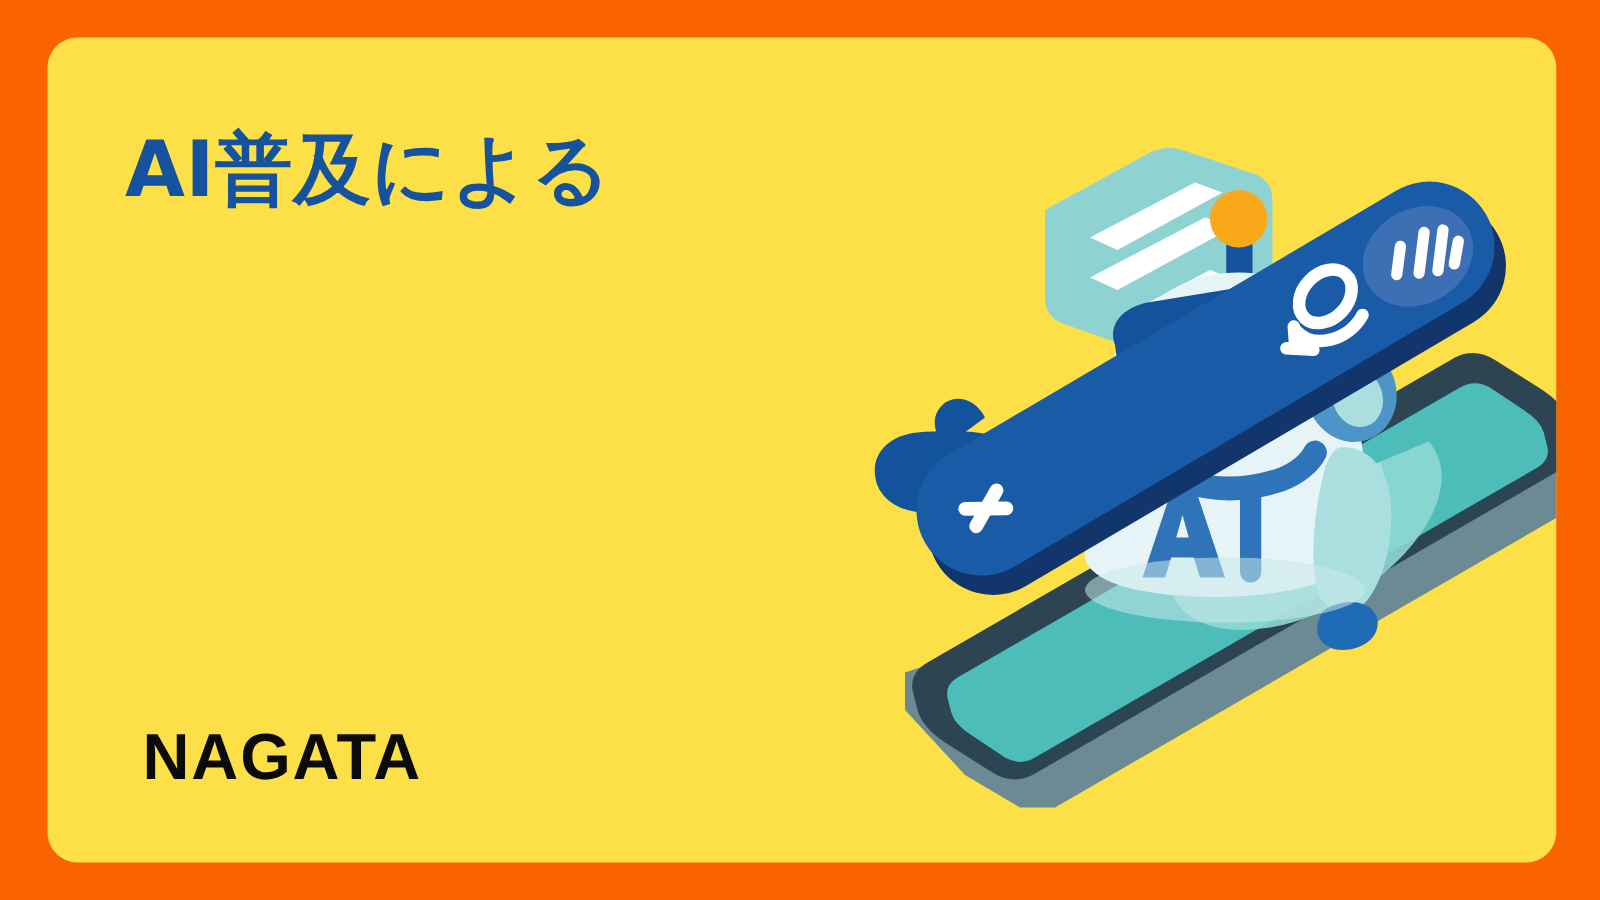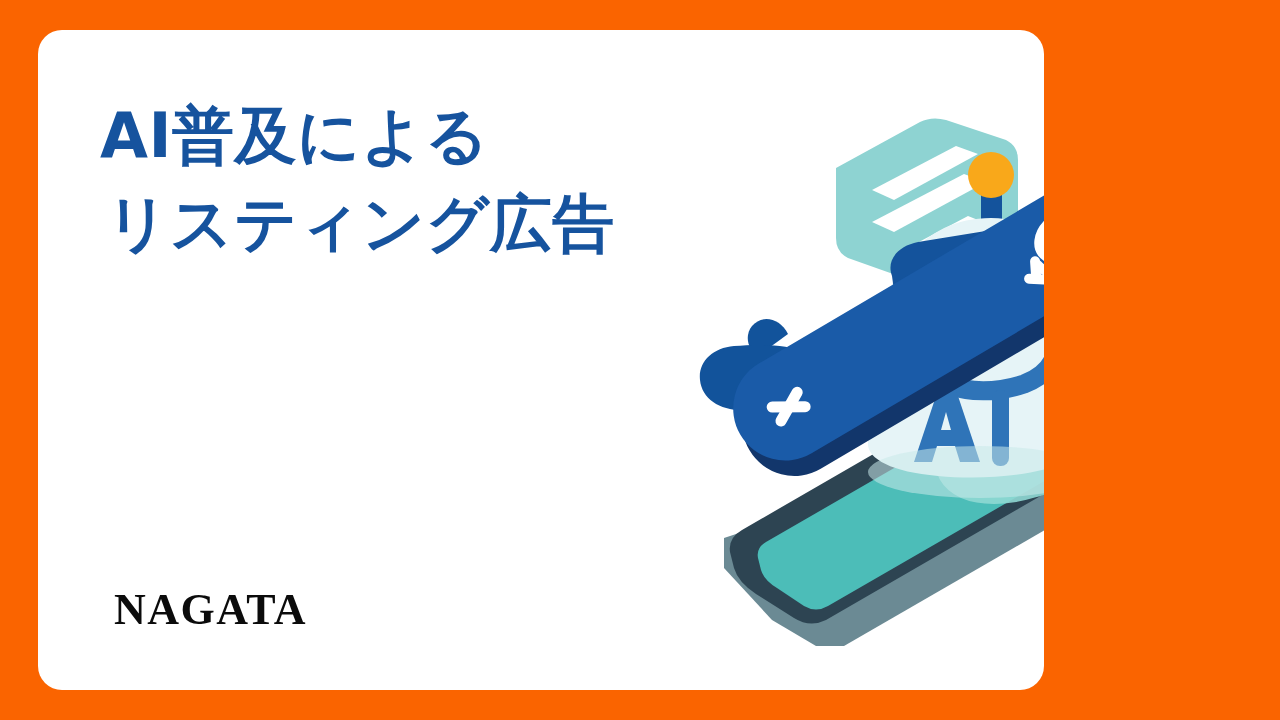--- a/index.html
+++ b/index.html
@@ -19,23 +19,23 @@
     height: 720px;
     background: #FA6400;
     overflow: hidden;
   }
 
   
   #card {
     position: absolute;
     left: 38px;
     top: 30px;
-    width: 1006px;
+    width: 1207px;
     height: 660px;
-    background: #ffffff;
+    background: #fde047;
     border-radius: 24px;
     overflow: hidden;
   }
 
   
   #headline {
     position: absolute;
     left: 62px;
     top: 62px;
     width: 760px;
@@ -54,23 +54,23 @@
   .hl-line.indent { padding-left: 6px; }
 
   
   #brand {
     position: absolute;
     left: 76px;
     bottom: 58px;
     z-index: 6;
   }
   #brand-text {
-    font-family: Liberation Serif, serif;
+    font-family: Liberation Sans, sans-serif;
     font-weight: 700;
-    font-size: 44px;
+    font-size: 52px;
     letter-spacing: 1.5px;
     color: #0b0b0b;
     line-height: 1;
   }
 
   
   #illustration {
     position: absolute;
     left: 600px;
     top: 60px;
@@ -82,21 +82,20 @@
 </style>
 </head>
 <body>
 
 <div id="slide">
 
   <div id="card">
 
     <div id="headline">
       <span class="hl-line">AI普及による</span>
-      <span class="hl-line indent">リスティング広告</span>
     </div>
 
     <div id="illustration">
       <svg viewBox="0 0 660 600" xmlns="http://www.w3.org/2000/svg">
         <defs>
           <clipPath id="clipScreen">
             <path d="M 128 455 L 345 330 L 352 326 L 360 324 L 560 240 L 575 245 L 600 268 L 606 282 L 604 296 L 380 430 L 190 540 L 172 542 L 140 520 L 126 500 Z"></path>
           </clipPath>
           <clipPath id="clipBarA">
             <rect x="0" y="0" width="660" height="600"></rect>

